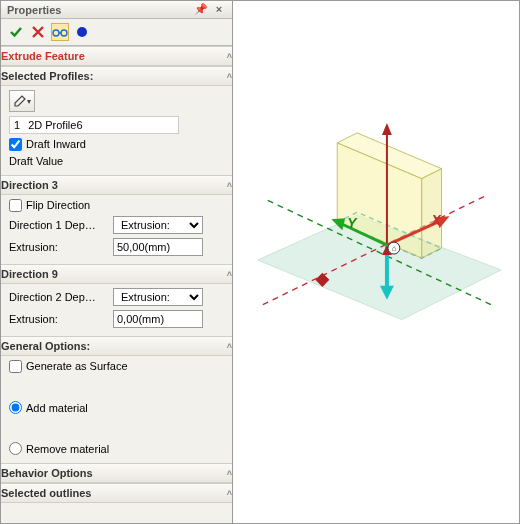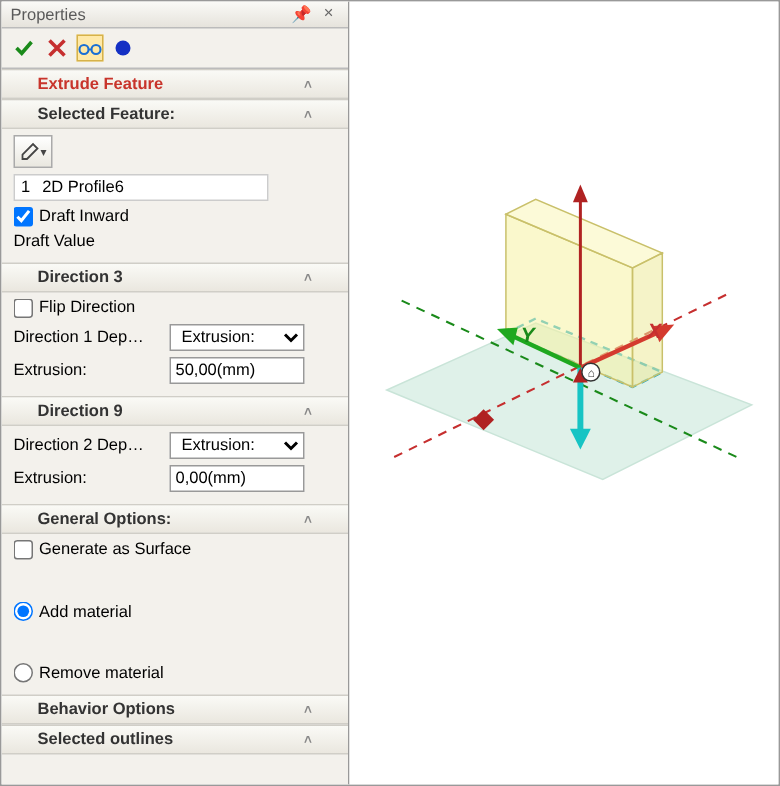--- a/index.html
+++ b/index.html
@@ -26,20 +26,21 @@
     overflow: hidden;
   }
   .titlebar {
     display: flex;
     align-items: center;
     justify-content: space-between;
     padding: 2px 6px;
     background: linear-gradient(#fafaf7,#e6e3dc);
     border-bottom: 1px solid #bbb;
     color: #5a5a5a;
+    font-weight: bold;
   }
   .titlebar .title { font-size: 11px; }
   .titlebar .pin, .titlebar .close { width: 14px; text-align: center; cursor: pointer; color: #666; }
   .titlebar .right { display: flex; gap: 4px; }
   .toolbar {
     display: flex;
     gap: 4px;
     padding: 4px 6px;
     border-bottom: 1px solid #bbb;
     align-items: center;
@@ -47,21 +48,21 @@
   .tool-btn { width: 18px; height: 18px; display: flex; align-items: center; justify-content: center; border: 1px solid transparent; cursor: pointer; }
   .tool-btn.active { background: #ffe9a8; border: 1px solid #d6b24a; }
   .scroll-area { overflow-y: auto; flex:1; }
   .section {
     border-top: 1px solid #d0cec7;
   }
   .section-header {
     display: flex;
     align-items: center;
     justify-content: space-between;
-    padding: 3px 24px;
+    padding: 3px 0;
     background: linear-gradient(#fafaf6,#eae7df);
     font-weight: bold;
     color: #333;
     cursor: pointer;
     border-bottom: 1px solid #d0cec7;
   }
   .section-header.feature { color: #c8342b; }
   .chevron { color: #888; font-size: 9px; }
   .section-body {
     padding: 4px 8px 8px;
@@ -137,21 +138,21 @@
 
     <div class="section">
       <div class="section-header feature">
         <span>Extrude Feature</span>
         <span class="chevron">˄</span>
       </div>
     </div>
 
     <div class="section">
       <div class="section-header">
-        <span>Selected Feature:</span>
+        <span>Selected Profiles:</span>
         <span class="chevron">˄</span>
       </div>
       <div class="section-body">
         <div class="row">
           <span class="name-icon-btn">
             <svg width="14" height="14">
                 <path d="M2 12 L2 9 L9 2 L12 5 L5 12 Z" fill="none" stroke="#444" stroke-width="1.2"></path>
               </svg>
               <span style="font-size:8px;color:#444;">▾</span>
           </span>

